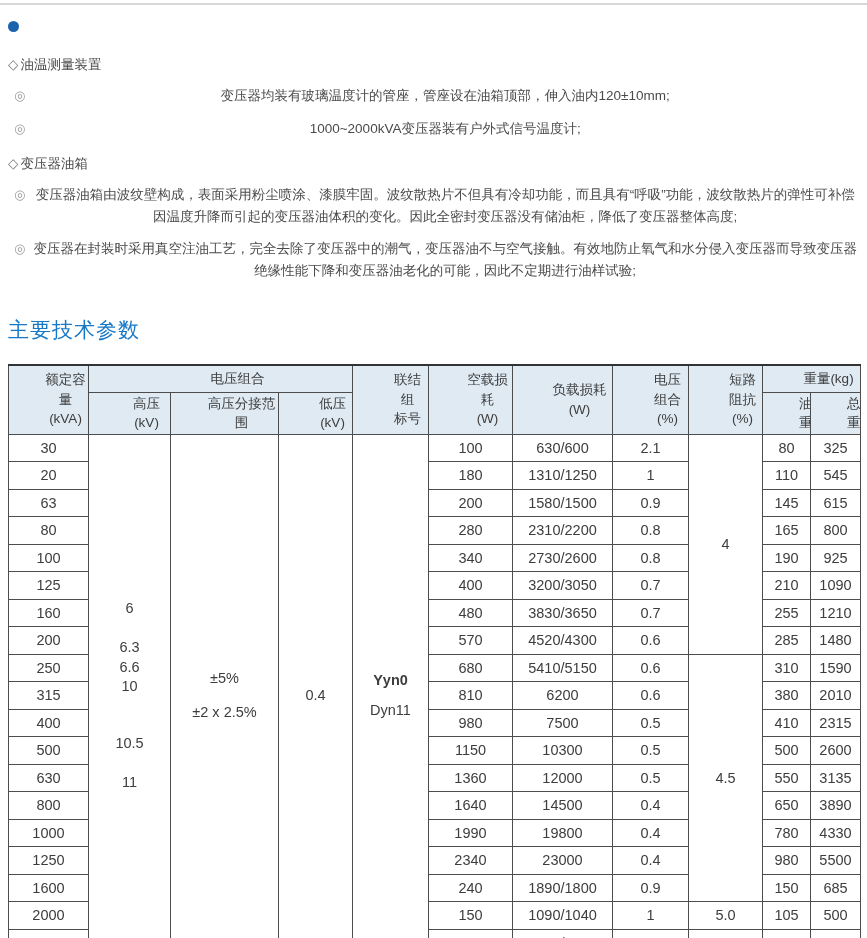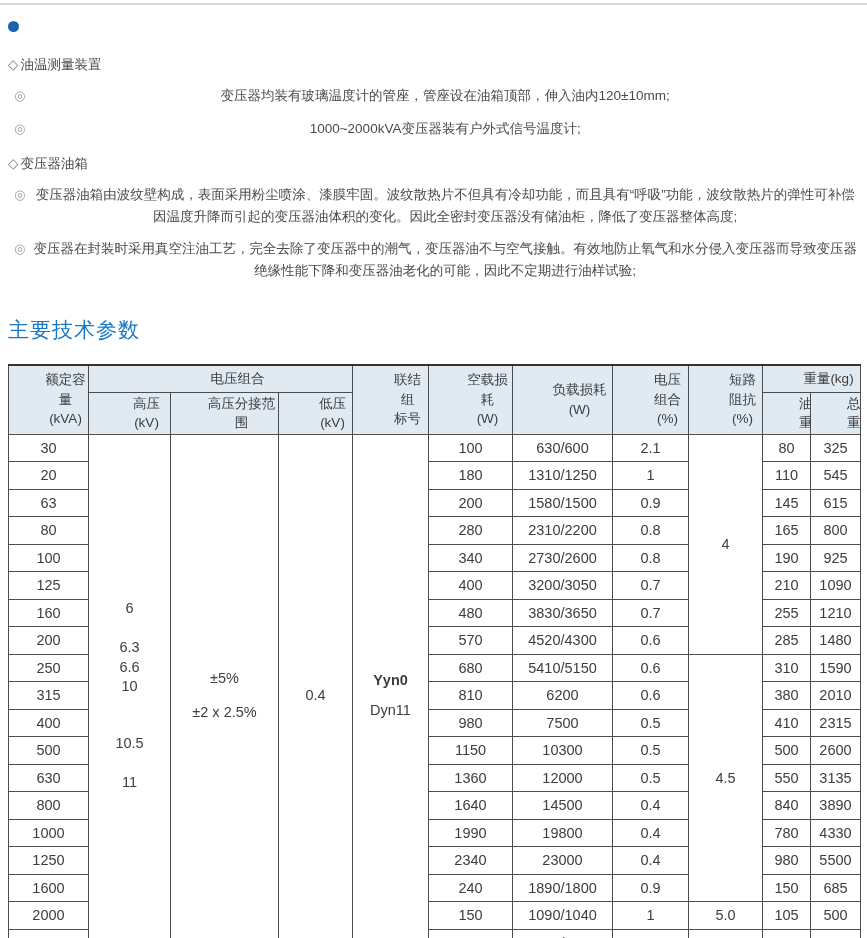--- a/index.html
+++ b/index.html
@@ -338,21 +338,21 @@
           <td>12000</td>
           <td>0.5</td>
           <td>550</td>
           <td>3135</td>
         </tr>
         <tr>
           <td>800</td>
           <td>1640</td>
           <td>14500</td>
           <td>0.4</td>
-          <td>840</td>
+          <td>650</td>
           <td>3890</td>
         </tr>
         <tr>
           <td>1000</td>
           <td>1990</td>
           <td>19800</td>
           <td>0.4</td>
           <td>780</td>
           <td>4330</td>
         </tr>

